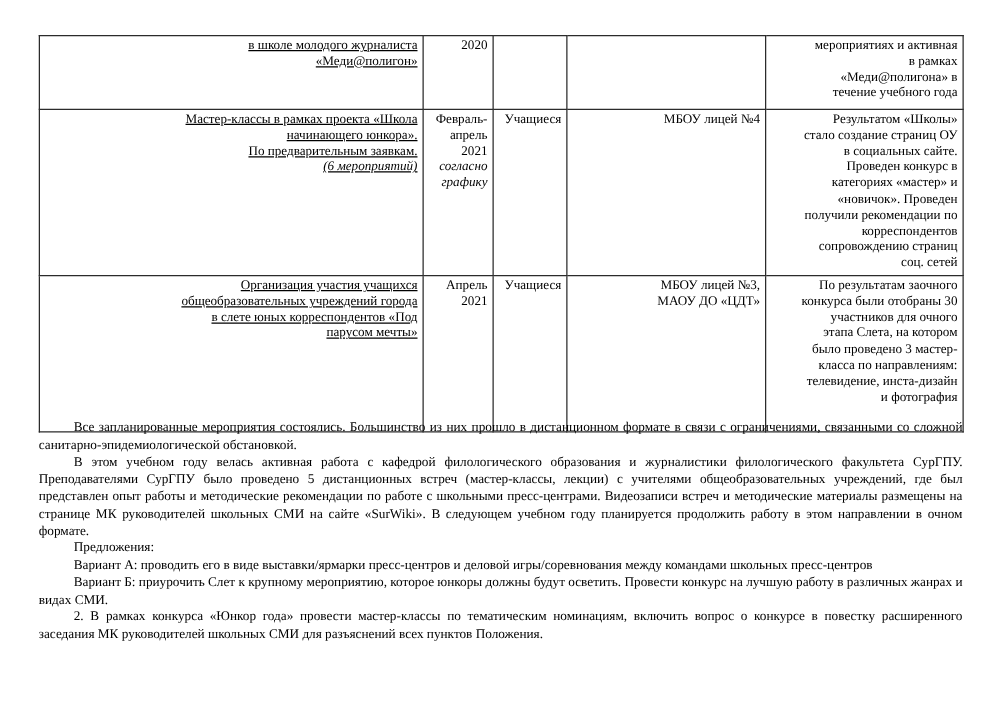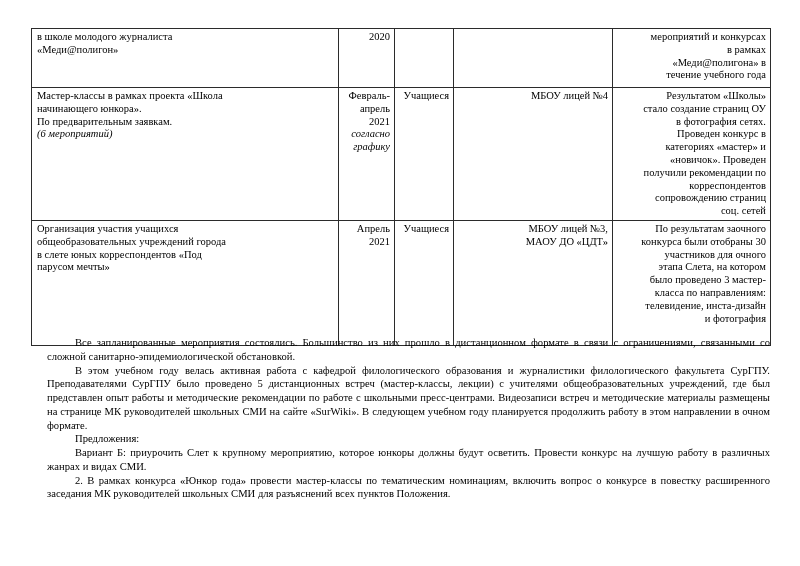--- a/index.html
+++ b/index.html
@@ -43,42 +43,42 @@
     padding: 2px 4px 2px 5px;
     vertical-align: top;
   }
   
   col.c1 { width: 307px; }
   col.c2 { width: 56px; }
   col.c3 { width: 59px; }
   col.c4 { width: 159px; }
   col.c5 { width: 158px; }
 
-  td.c-left   { text-align: left; }
+  td.c-left   { text-align: right; text-decoration: underline; }
   td.c-center { text-align: right; }
 
   .row1 td { height: 54px; }
   .row2 td { height: 122px; }
   .row3 td { height: 120px; margin-top: 42px; }
 
   .ital { font-style: italic; }
 
   
   .body-text {
     position: absolute;
     left: 31px;
     top: 336px;
     width: 739px;
     font-size: 10.6px;
     line-height: 1.30;
     text-align: justify;
     text-justify: inter-word;
   }
   .body-text p {
-    margin: 0 0 0 16px;
+    margin: 0 0 0 0;
     text-indent: 28px;
   }
 </style>
 </head>
 <body>
 
 <div class="page">
 
   <div class="tbl-wrap">
     <table class="report">
@@ -99,21 +99,21 @@
           <td class="c-center">
             <div>2020</div>
           </td>
           <td class="c-center">
             <div></div>
           </td>
           <td class="c-center">
             <div></div>
           </td>
           <td class="c-center">
-            <div>мероприятий и конкурсах</div>
+            <div>мероприятиях и активная</div>
             <div>в рамках</div>
             <div>«Меди@полигона» в</div>
             <div>течение учебного года</div>
           </td>
         </tr>
 
         <tr class="row2">
           <td class="c-left">
             <div>Мастер-классы в рамках проекта «Школа</div>
             <div>начинающего юнкора».</div>
@@ -129,21 +129,21 @@
           </td>
           <td class="c-center">
             <div>Учащиеся</div>
           </td>
           <td class="c-center">
             <div>МБОУ лицей №4</div>
           </td>
           <td class="c-center">
             <div>Результатом «Школы»</div>
             <div>стало создание страниц ОУ</div>
-            <div>в фотография сетях.</div>
+            <div>в социальных сайте.</div>
             <div>Проведен конкурс в</div>
             <div>категориях «мастер» и</div>
             <div>«новичок». Проведен</div>
             <div>получили рекомендации по</div>
             <div>корреспондентов</div>
             <div>сопровождению страниц</div>
             <div>соц. сетей</div>
           </td>
         </tr>
 
@@ -178,17 +178,18 @@
         </tr>
 
       </tbody>
     </table>
   </div>
 
   <div class="body-text">
     <p>Все запланированные мероприятия состоялись. Большинство из них прошло в дистанционном формате в связи с ограничениями, связанными со сложной санитарно-эпидемиологической обстановкой.</p>
     <p>В этом учебном году велась активная работа с кафедрой филологического образования и журналистики филологического факультета СурГПУ. Преподавателями СурГПУ было проведено 5 дистанционных встреч (мастер-классы, лекции) с учителями общеобразовательных учреждений, где был представлен опыт работы и методические рекомендации по работе с школьными пресс-центрами. Видеозаписи встреч и методические материалы размещены на странице МК руководителей школьных СМИ на сайте «SurWiki». В следующем учебном году планируется продолжить работу в этом направлении в очном формате.</p>
     <p>Предложения:</p>
+    <p>Вариант А: проводить его в виде выставки/ярмарки пресс-центров и деловой игры/соревнования между командами школьных пресс-центров</p>
     <p>Вариант Б: приурочить Слет к крупному мероприятию, которое юнкоры должны будут осветить. Провести конкурс на лучшую работу в различных жанрах и видах СМИ.</p>
     <p>2. В рамках конкурса «Юнкор года» провести мастер-классы по тематическим номинациям, включить вопрос о конкурсе в повестку расширенного заседания МК руководителей школьных СМИ для разъяснений всех пунктов Положения.</p>
   </div>
 
 </div>
 
 </body></html>

